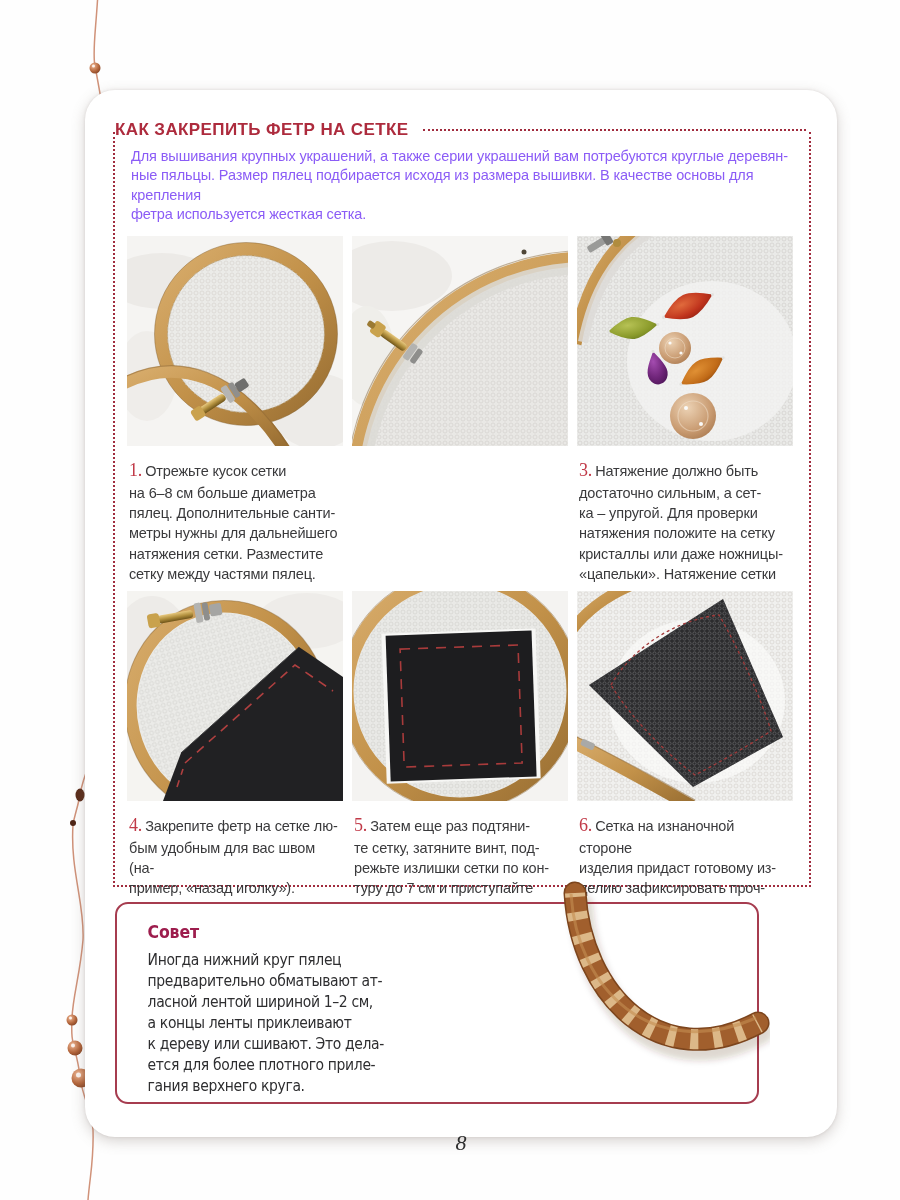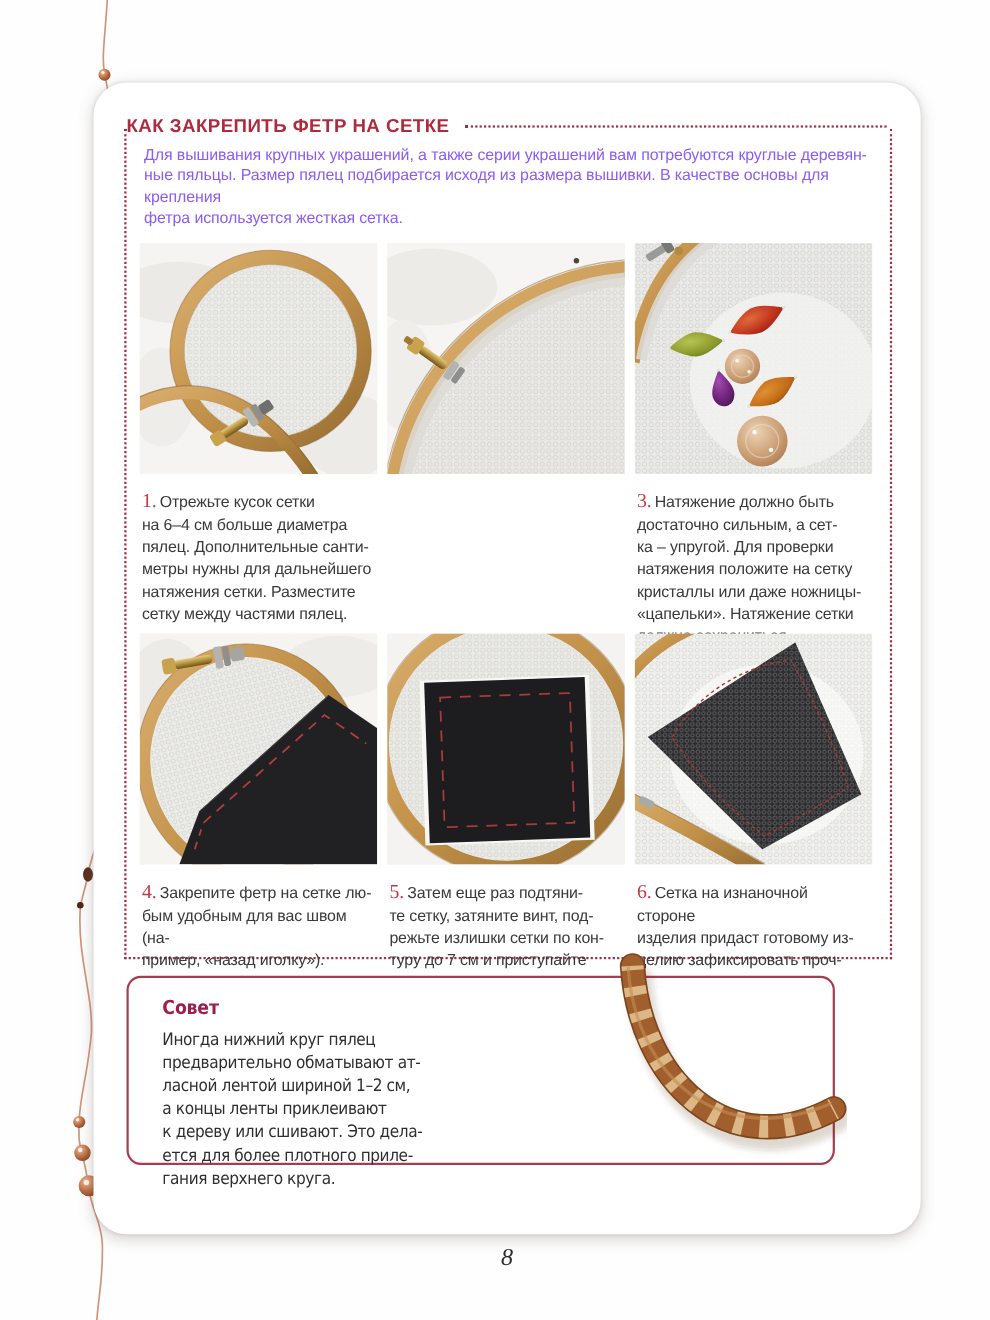--- a/index.html
+++ b/index.html
@@ -5,21 +5,21 @@
   html,body{margin:0;padding:0;}
   body{
     width:900px;height:1200px;position:relative;overflow:hidden;
     background:#fefefe;
     font-family:"Liberation Sans","DejaVu Sans",sans-serif;
   }
   
   .beads{position:absolute;left:0;top:0;width:200px;height:1200px;}
   
   .card{
-    position:absolute;left:85px;top:75px;width:752px;height:1047px;
+    position:absolute;left:85px;top:90px;width:752px;height:1047px;
     background:#ffffff;border-radius:30px;
     box-shadow:0 4px 14px rgba(120,105,100,.30),0 0 3px rgba(120,105,100,.18);
   }
   
   .title-row{position:absolute;left:30px;right:31px;top:30px;display:flex;align-items:center;}
   .title-row h1{
     margin:0;font-size:17px;font-weight:bold;color:#ad2b3d;letter-spacing:.4px;white-space:nowrap;
   }
   .leader{flex:1;margin-left:14px;border-top:2px dotted #a12c3e;height:0;}
   
@@ -41,21 +41,21 @@
   .caption{
     margin:12px 3px 0 2px;font-size:14.5px;line-height:1.4;color:#3a3a3c;letter-spacing:-.15px;
   }
   .num{
     font-family:"Liberation Serif","DejaVu Serif",serif;
     font-size:18px;color:#c13a48;margin-right:3px;
   }
   .txt{white-space:pre-line;}
   
   .tip{
-    position:absolute;left:30px;top:812px;width:644px;height:172px;box-sizing:border-box;
+    position:absolute;left:30px;top:812px;width:644px;height:202px;box-sizing:border-box;
     border:2px solid #a63c4f;border-radius:13px;background:#fff;
   }
   .tip-inner{transform:scaleX(.90);transform-origin:left top;width:420px;}
   .tip h2{
     margin:18px 0 0 34px;font-size:17.5px;font-weight:bold;color:#9d1d4d;
     font-family:"DejaVu Sans",sans-serif;letter-spacing:-.2px;
   }
   .tip-text{
     margin:8px 0 0 34px;font-size:15.5px;line-height:1.36;color:#2e2e30;
     font-family:"DejaVu Sans",sans-serif;white-space:pre-line;letter-spacing:-.4px;
@@ -158,21 +158,21 @@
             <g transform="translate(98,160) rotate(-33)">
               <rect x="-30" y="-4" width="30" height="8" rx="4" fill="url(#g1)"></rect>
               <rect x="-38" y="-6" width="12" height="12" rx="3" fill="#caa24e"></rect>
               <rect x="0" y="-9" width="7" height="18" rx="2" fill="#b5b5b3"></rect>
               <rect x="8" y="-8" width="6" height="16" rx="2" fill="#8f8f8d"></rect>
               <rect x="14" y="-5" width="12" height="10" rx="2" fill="#6f6f6d"></rect>
             </g>
           </svg>
         </div>
         <p class="caption"><span class="num">1.</span><span class="txt">Отрежьте кусок сетки
-на 6–4 см больше диаметра
+на 6–8 см больше диаметра
 пялец. Дополнительные санти-
 метры нужны для дальнейшего
 натяжения сетки. Разместите
 сетку между частями пялец.</span></p>
       </figure>
 
       <figure class="cell">
         <div class="photo">
           <svg viewBox="0 0 216 210" width="216" height="210">
             <defs>

